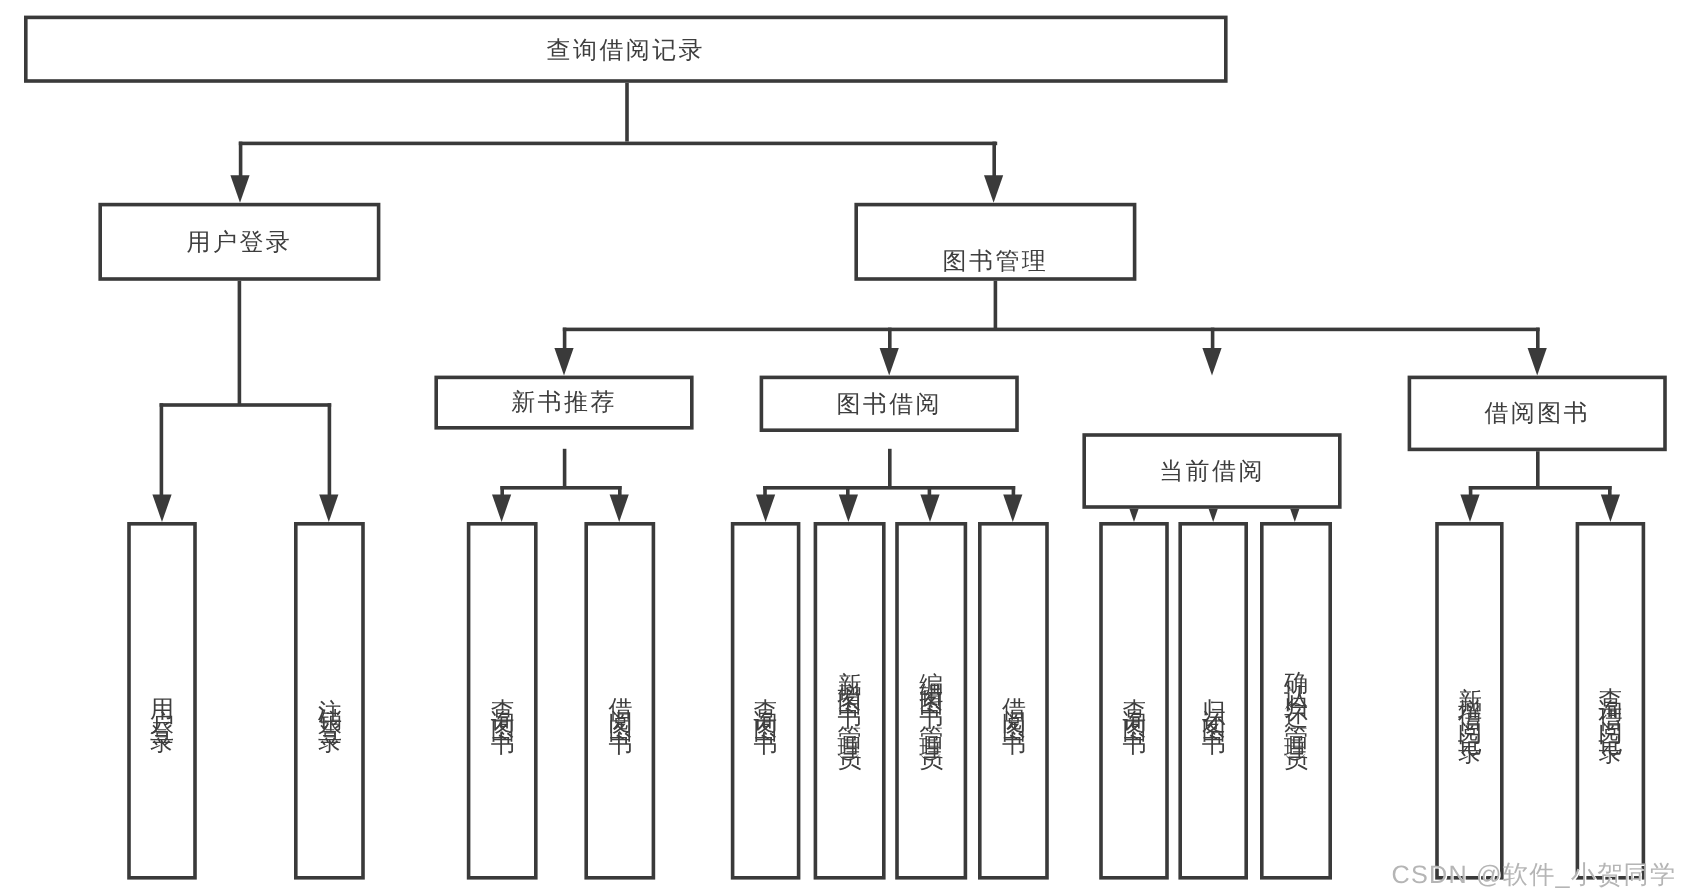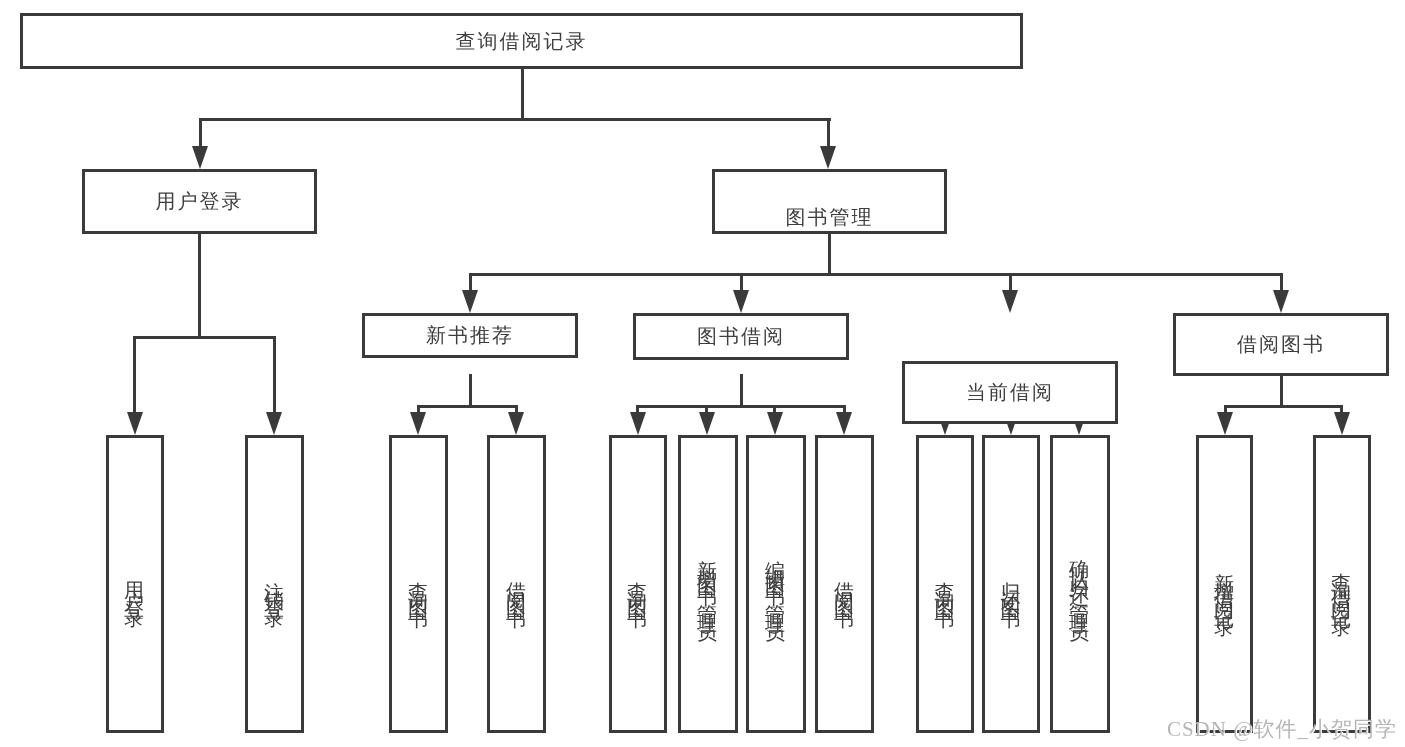--- a/index.html
+++ b/index.html
@@ -50,21 +50,20 @@
   }
   .watermark {
     position: absolute;
     right: 8px;
     bottom: 4px;
     color: #b5b5b5;
     font-size: 21px;
     letter-spacing: 1px;
     z-index: 6;
     text-shadow: 1px 1px 0 #ffffff;
-    font-family: Liberation Serif, serif;
   }
 </style>
 </head>
 <body>
 
 <div class="canvas" id="canvas">
   <div class="watermark">CSDN @软件_小贺同学</div>
 <div class="line" style="left: 520.5px; top: 66px; width: 3px; height: 52px;"></div>
     <div class="line" style="left: 198.5px; top: 118px; width: 632px; height: 3px;"></div>
     <div class="line" style="left: 198px; top: 232px; width: 3px; height: 105px;"></div>

